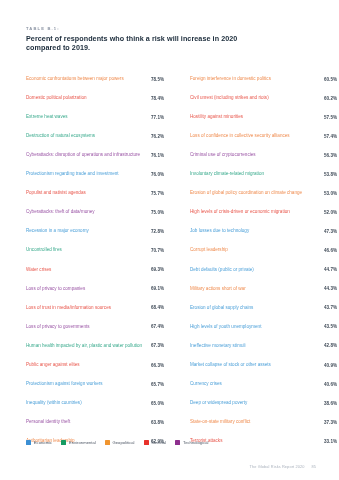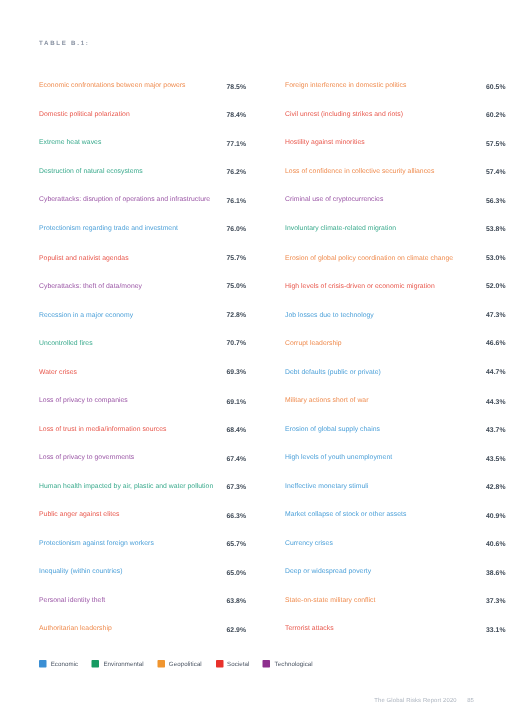--- a/index.html
+++ b/index.html
@@ -118,20 +118,21 @@
     letter-spacing:0.1px;
   }
 </style>
 </head>
 <body>
 
 <div class="page">
 
   <div>
     <div class="table-label">TABLE B.1:</div>
+    <div class="table-title">Percent of respondents who think a risk will increase in 2020 compared to 2019.</div>
   </div>
 
   <div class="grid">
     <div class="col left" id="col-left">
         <div class="row">
           <span class="label c-geopolitical">Economic confrontations between major powers</span>
           <span class="pct">78.5%</span>
         </div>
         <div class="row">
           <span class="label c-societal">Domestic political polarization</span>

